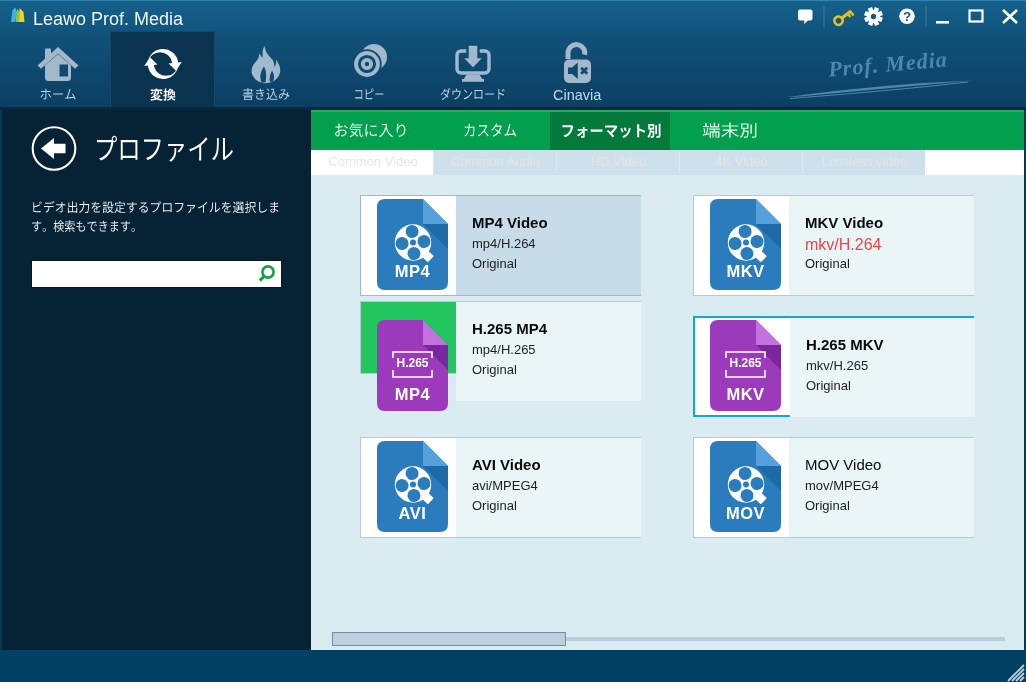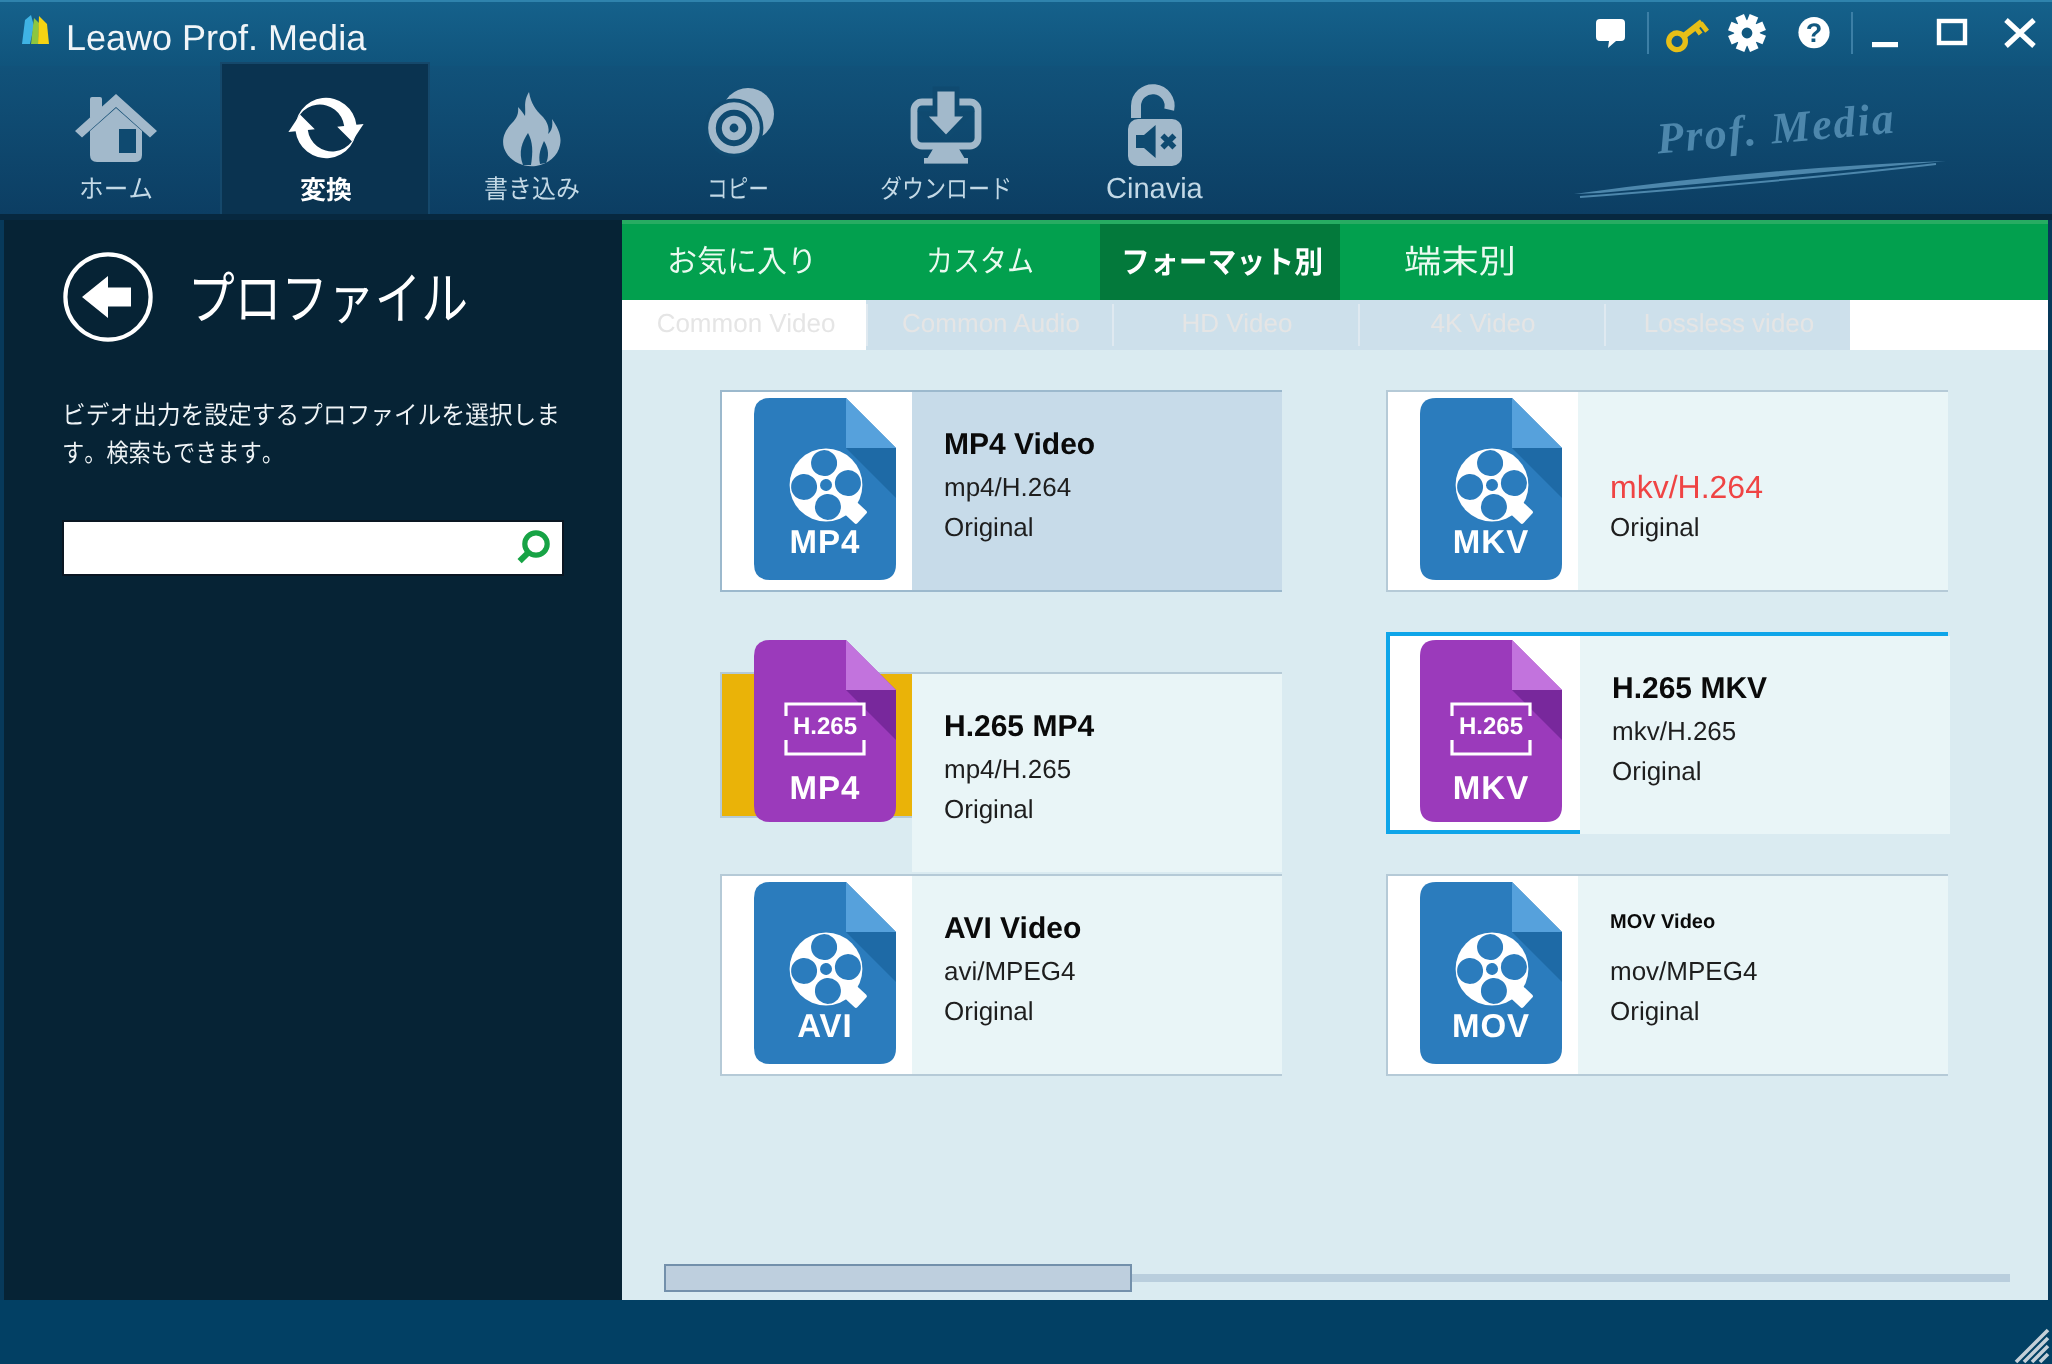--- a/index.html
+++ b/index.html
@@ -37,44 +37,45 @@
 
 <div class="abs" style="left:311px;top:175px;width:713px;height:475px;background:#daebf1"></div>
 <div class="abs" style="left:360px;top:195px;width:281px;height:101px;background:#fff;border:1px solid #9cb9cd">
       <div class="abs" style="left:95px;top:0;width:185px;height:99px;background:#c7dbe9"></div>
       <div class="abs" style="left:111px;top:18px;width:165px;font-size:15px;font-weight:bold;color:#0a0a0a">MP4 Video</div>
       <div class="abs" style="left:111px;top:40px;width:165px;font-size:13px;color:#1e1e1e">mp4/H.264</div>
       <div class="abs" style="left:111px;top:60px;width:165px;font-size:13px;color:#1e1e1e">Original</div>
     </div>
     <div class="abs" style="left:693px;top:195px;width:281px;height:101px;background:#fff;border:1px solid #b5cad7">
       <div class="abs" style="left:95px;top:0;width:185px;height:99px;background:#e9f5f7"></div>
+      <div class="abs" style="left:111px;top:18px;width:165px;font-size:15px;font-weight:bold;color:#0a0a0a">MKV Video</div>
       <div class="abs" style="left:111px;top:40px;width:165px;font-size:16px;color:#ef4444">mkv/H.264</div>
       <div class="abs" style="left:111px;top:60px;width:165px;font-size:13px;color:#1e1e1e">Original</div>
     </div>
-    <div class="abs" style="left:360px;top:336px;width:281px;height:73px;background:#eab308;border:1px solid #b5cad7">
+    <div class="abs" style="left:360px;top:301px;width:281px;height:73px;background:#22c55e;border:1px solid #b5cad7">
       <div class="abs" style="left:95px;top:0;width:185px;height:99px;background:#e9f5f7"></div>
       <div class="abs" style="left:111px;top:18px;width:165px;font-size:15px;font-weight:bold;color:#0a0a0a">H.265 MP4</div>
       <div class="abs" style="left:111px;top:40px;width:165px;font-size:13px;color:#1e1e1e">mp4/H.265</div>
       <div class="abs" style="left:111px;top:60px;width:165px;font-size:13px;color:#1e1e1e">Original</div>
     </div>
     <div class="abs" style="left:693px;top:316px;width:281px;height:101px;background:#fff;border:2px solid #0ea5e9">
       <div class="abs" style="left:95px;top:0;width:185px;height:99px;background:#e9f5f7"></div>
       <div class="abs" style="left:111px;top:18px;width:165px;font-size:15px;font-weight:bold;color:#0a0a0a">H.265 MKV</div>
       <div class="abs" style="left:111px;top:40px;width:165px;font-size:13px;color:#1e1e1e">mkv/H.265</div>
       <div class="abs" style="left:111px;top:60px;width:165px;font-size:13px;color:#1e1e1e">Original</div>
     </div>
     <div class="abs" style="left:360px;top:437px;width:281px;height:101px;background:#fff;border:1px solid #b5cad7">
       <div class="abs" style="left:95px;top:0;width:185px;height:99px;background:#e9f5f7"></div>
       <div class="abs" style="left:111px;top:18px;width:165px;font-size:15px;font-weight:bold;color:#0a0a0a">AVI Video</div>
       <div class="abs" style="left:111px;top:40px;width:165px;font-size:13px;color:#1e1e1e">avi/MPEG4</div>
       <div class="abs" style="left:111px;top:60px;width:165px;font-size:13px;color:#1e1e1e">Original</div>
     </div>
     <div class="abs" style="left:693px;top:437px;width:281px;height:101px;background:#fff;border:1px solid #b5cad7">
       <div class="abs" style="left:95px;top:0;width:185px;height:99px;background:#e9f5f7"></div>
-      <div class="abs" style="left:111px;top:18px;width:165px;font-size:10px;font-weight:bold;color:#0a0a0a">MOV Video</div>
+      <div class="abs" style="left:111px;top:18px;width:165px;font-size:15px;font-weight:normal;color:#0a0a0a">MOV Video</div>
       <div class="abs" style="left:111px;top:40px;width:165px;font-size:13px;color:#1e1e1e">mov/MPEG4</div>
       <div class="abs" style="left:111px;top:60px;width:165px;font-size:13px;color:#1e1e1e">Original</div>
     </div>
 
 <div class="abs" style="left:332px;top:637px;width:673px;height:4px;background:#b9cedd"></div>
 <div class="abs" style="left:332px;top:632px;width:234px;height:14px;background:#becfde;border:1px solid #7390ab"></div>
 
 <div class="abs" style="left:0;top:650px;width:1026px;height:32px;background:#024064"></div>
 
 <div class="abs" style="left:0;top:110px;width:2px;height:540px;background:#07395a"></div>

